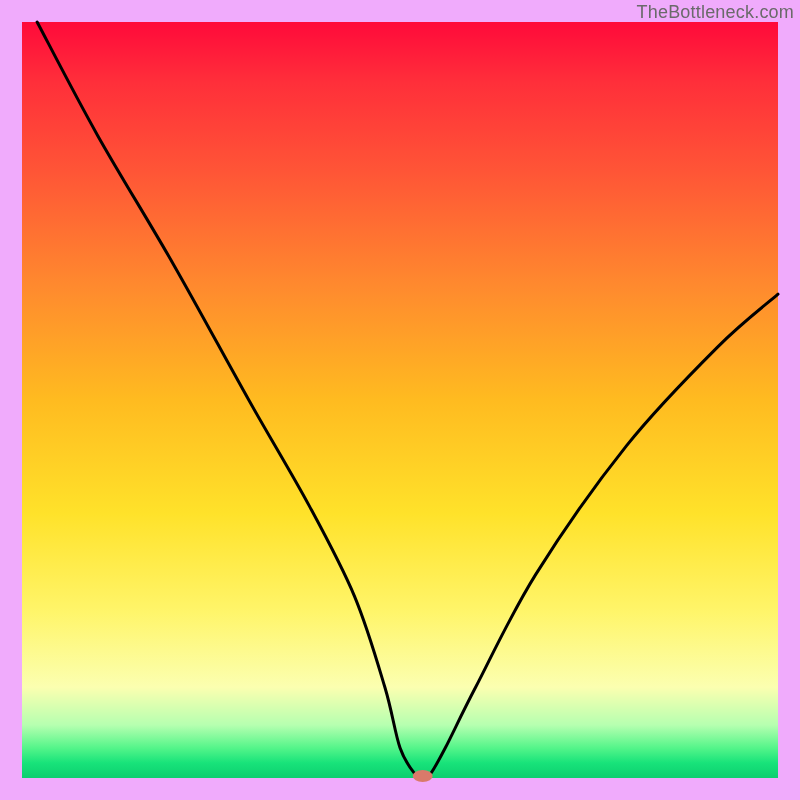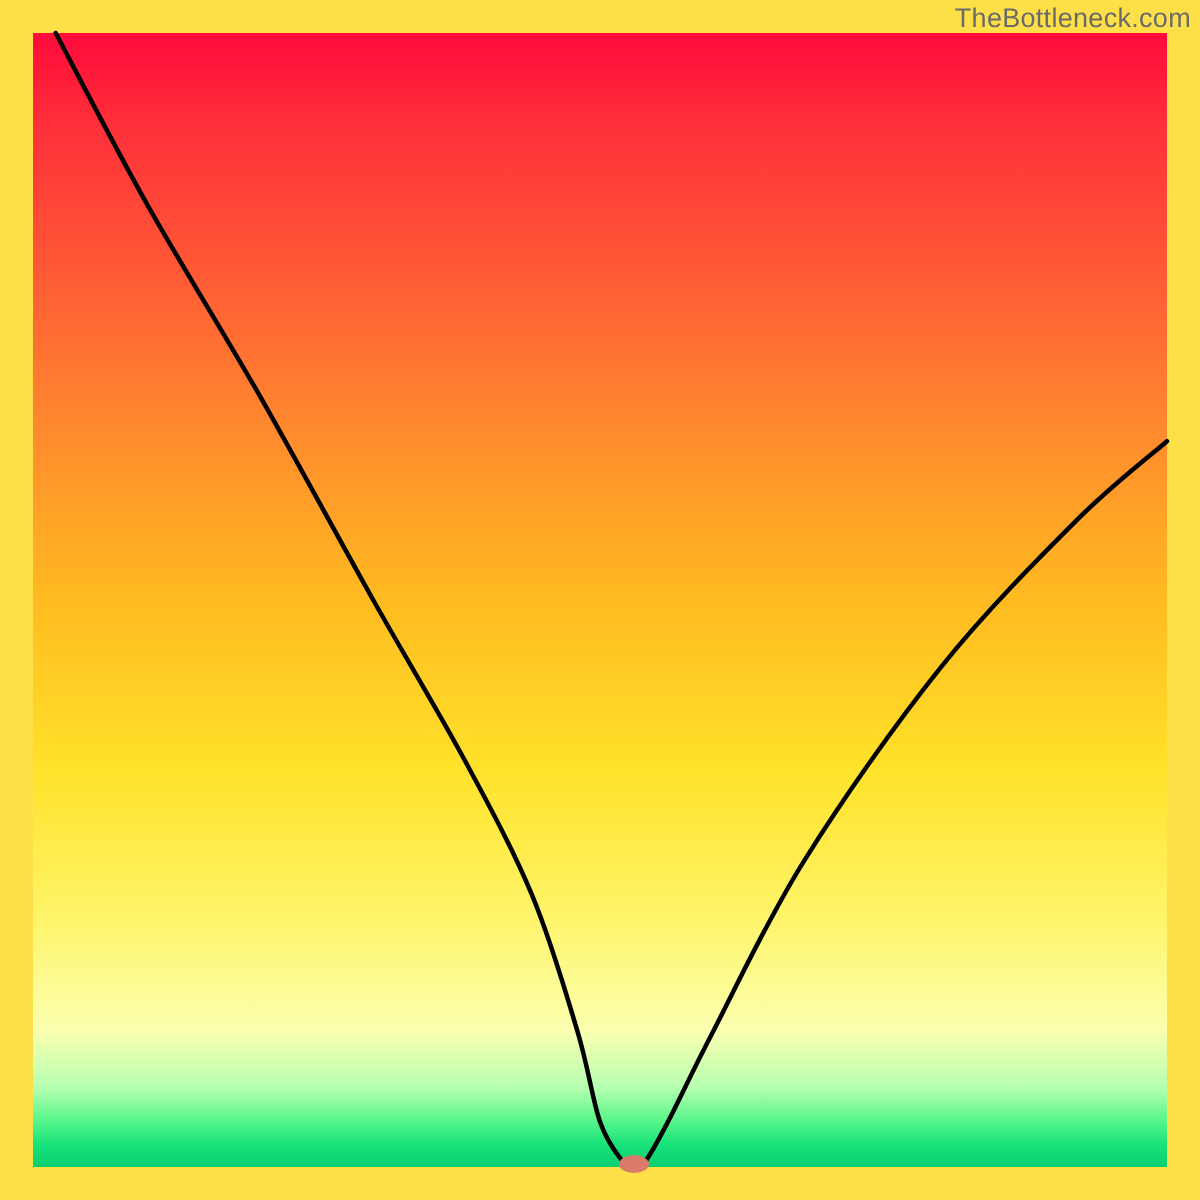--- a/index.html
+++ b/index.html
@@ -8,21 +8,21 @@
     width: 800px;
     height: 800px;
     background: #000;
     font-family: Arial, Helvetica, sans-serif;
     overflow: hidden;
   }
   .frame {
     position: relative;
     width: 800px;
     height: 800px;
-    background: #fde047;
+    background: #f0abfc;
   }
   .plot {
     position: absolute;
     left: 22px;
     top: 22px;
     width: 756px;
     height: 756px;
     
     background: linear-gradient(
       to bottom,

